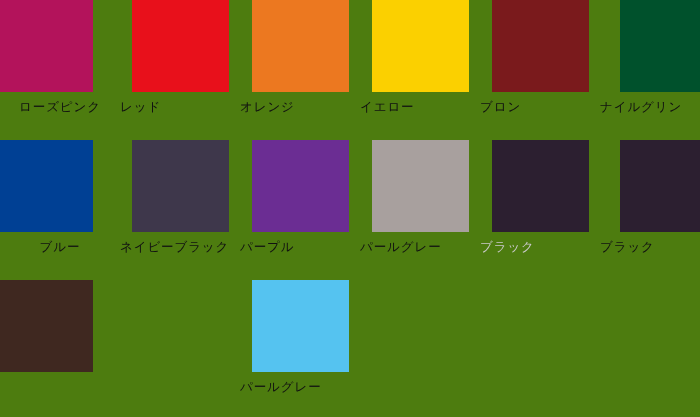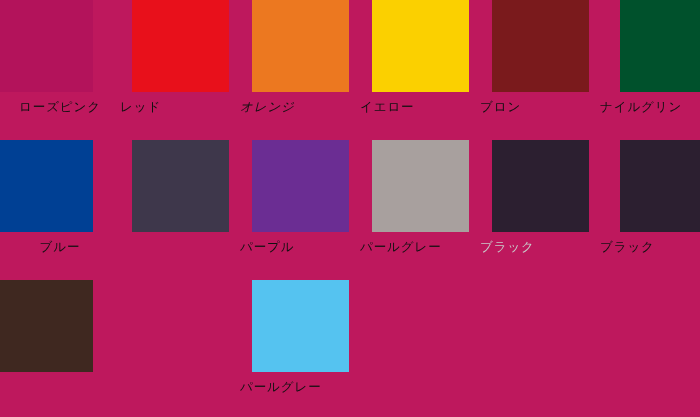--- a/index.html
+++ b/index.html
@@ -11,21 +11,21 @@
   body {
     width: 700px;
     height: 417px;
     overflow: hidden;
     font-family: "Liberation Sans", "DejaVu Sans", sans-serif;
   }
   #palette {
     position: relative;
     width: 700px;
     height: 417px;
-    background: #be185d;
+    background: #4d7c0f;
   }
   .swatch-cell {
     position: absolute;
     width: 120px;
     box-sizing: border-box;
   }
   .swatch-chip {
     width: 97px;
     height: 92px;
     margin: 0 auto;
@@ -67,40 +67,41 @@
     <div class="swatch-cell col-1" style="left: 0px; top: 0px;">
       <div class="swatch-chip" style="background-color: rgb(179, 19, 91);"></div>
       <span class="swatch-label" style="color: rgb(17, 17, 17);">ローズピンク</span>
     </div>
     <div class="swatch-cell col-2" style="left: 120px; top: 0px;">
       <div class="swatch-chip" style="background-color: rgb(232, 16, 27);"></div>
       <span class="swatch-label" style="color: rgb(17, 17, 17);">レッド</span>
     </div>
     <div class="swatch-cell col-3" style="left: 240px; top: 0px;">
       <div class="swatch-chip" style="background-color: rgb(236, 120, 32);"></div>
-      <span class="swatch-label" style="color: rgb(17, 17, 17); font-style: italic;">オレンジ</span>
+      <span class="swatch-label" style="color: rgb(17, 17, 17);">オレンジ</span>
     </div>
     <div class="swatch-cell col-4" style="left: 360px; top: 0px;">
       <div class="swatch-chip" style="background-color: rgb(251, 208, 0);"></div>
       <span class="swatch-label" style="color: rgb(17, 17, 17);">イエロー</span>
     </div>
     <div class="swatch-cell col-5" style="left: 480px; top: 0px;">
       <div class="swatch-chip" style="background-color: rgb(122, 26, 28);"></div>
       <span class="swatch-label" style="color: rgb(17, 17, 17);">ブロン</span>
     </div>
     <div class="swatch-cell col-6" style="left: 600px; top: 0px;">
       <div class="swatch-chip" style="background-color: rgb(0, 81, 44);"></div>
       <span class="swatch-label" style="color: rgb(17, 17, 17);">ナイルグリン</span>
     </div>
     <div class="swatch-cell col-1" style="left: 0px; top: 140px;">
       <div class="swatch-chip" style="background-color: rgb(0, 64, 148);"></div>
       <span class="swatch-label" style="color: rgb(17, 17, 17);">ブルー</span>
     </div>
     <div class="swatch-cell col-2" style="left: 120px; top: 140px;">
       <div class="swatch-chip" style="background-color: rgb(62, 55, 75);"></div>
+      <span class="swatch-label" style="color: rgb(17, 17, 17);">ネイビーブラック</span>
     </div>
     <div class="swatch-cell col-3" style="left: 240px; top: 140px;">
       <div class="swatch-chip" style="background-color: rgb(107, 45, 147);"></div>
       <span class="swatch-label" style="color: rgb(17, 17, 17);">パープル</span>
     </div>
     <div class="swatch-cell col-4" style="left: 360px; top: 140px;">
       <div class="swatch-chip" style="background-color: rgb(168, 160, 158);"></div>
       <span class="swatch-label" style="color: rgb(17, 17, 17);">パールグレー</span>
     </div>
     <div class="swatch-cell col-5" style="left: 480px; top: 140px;">

